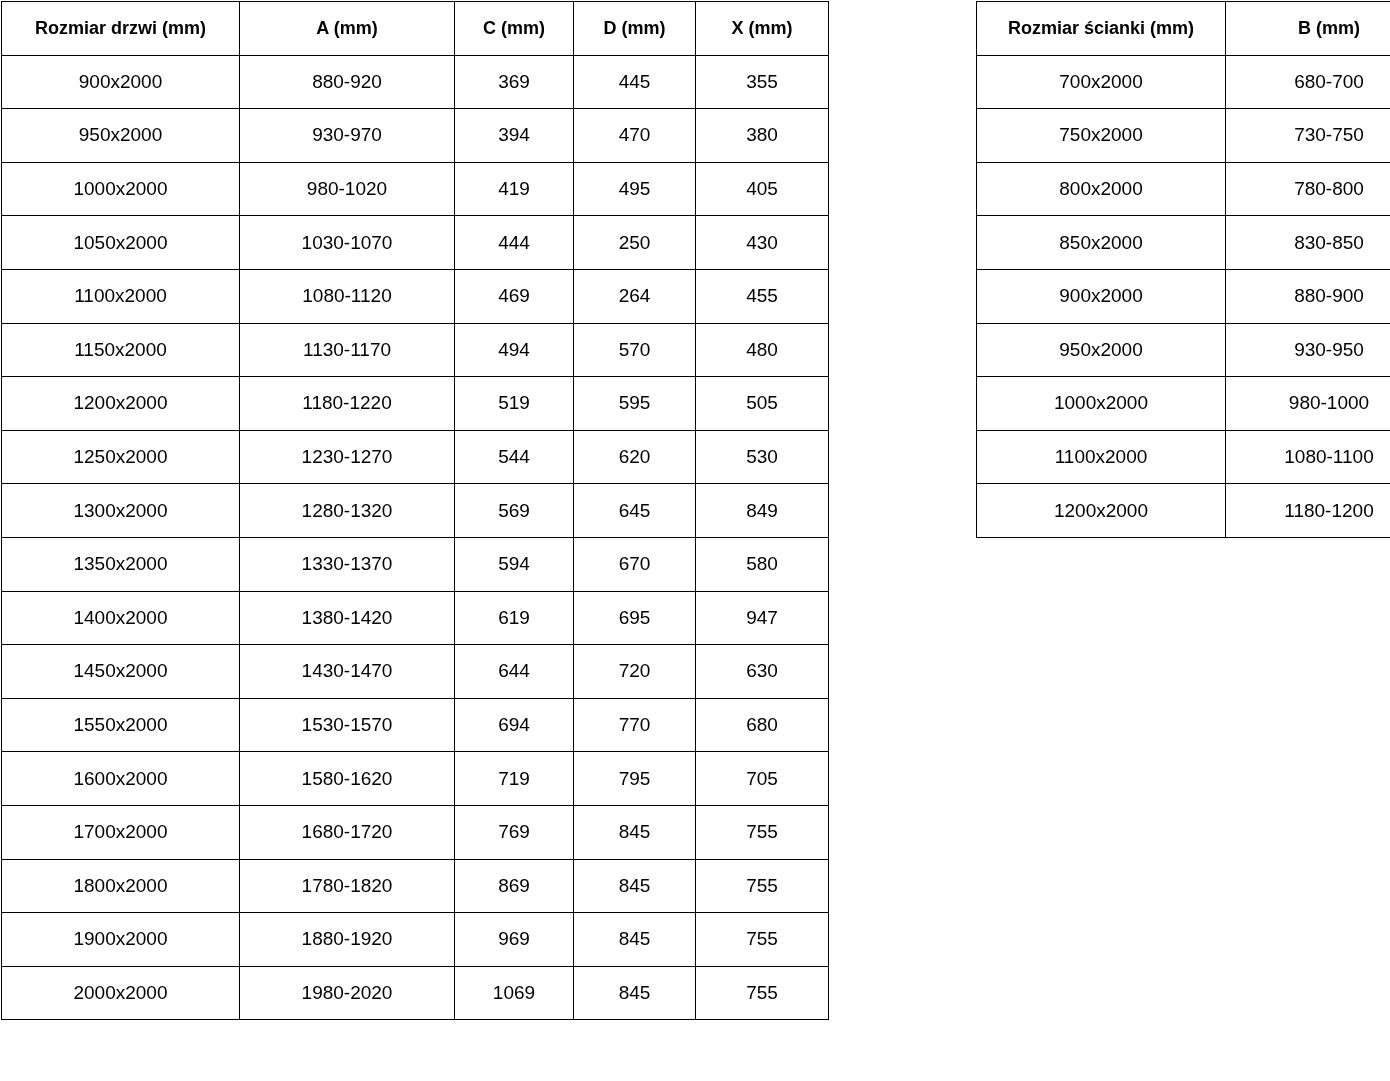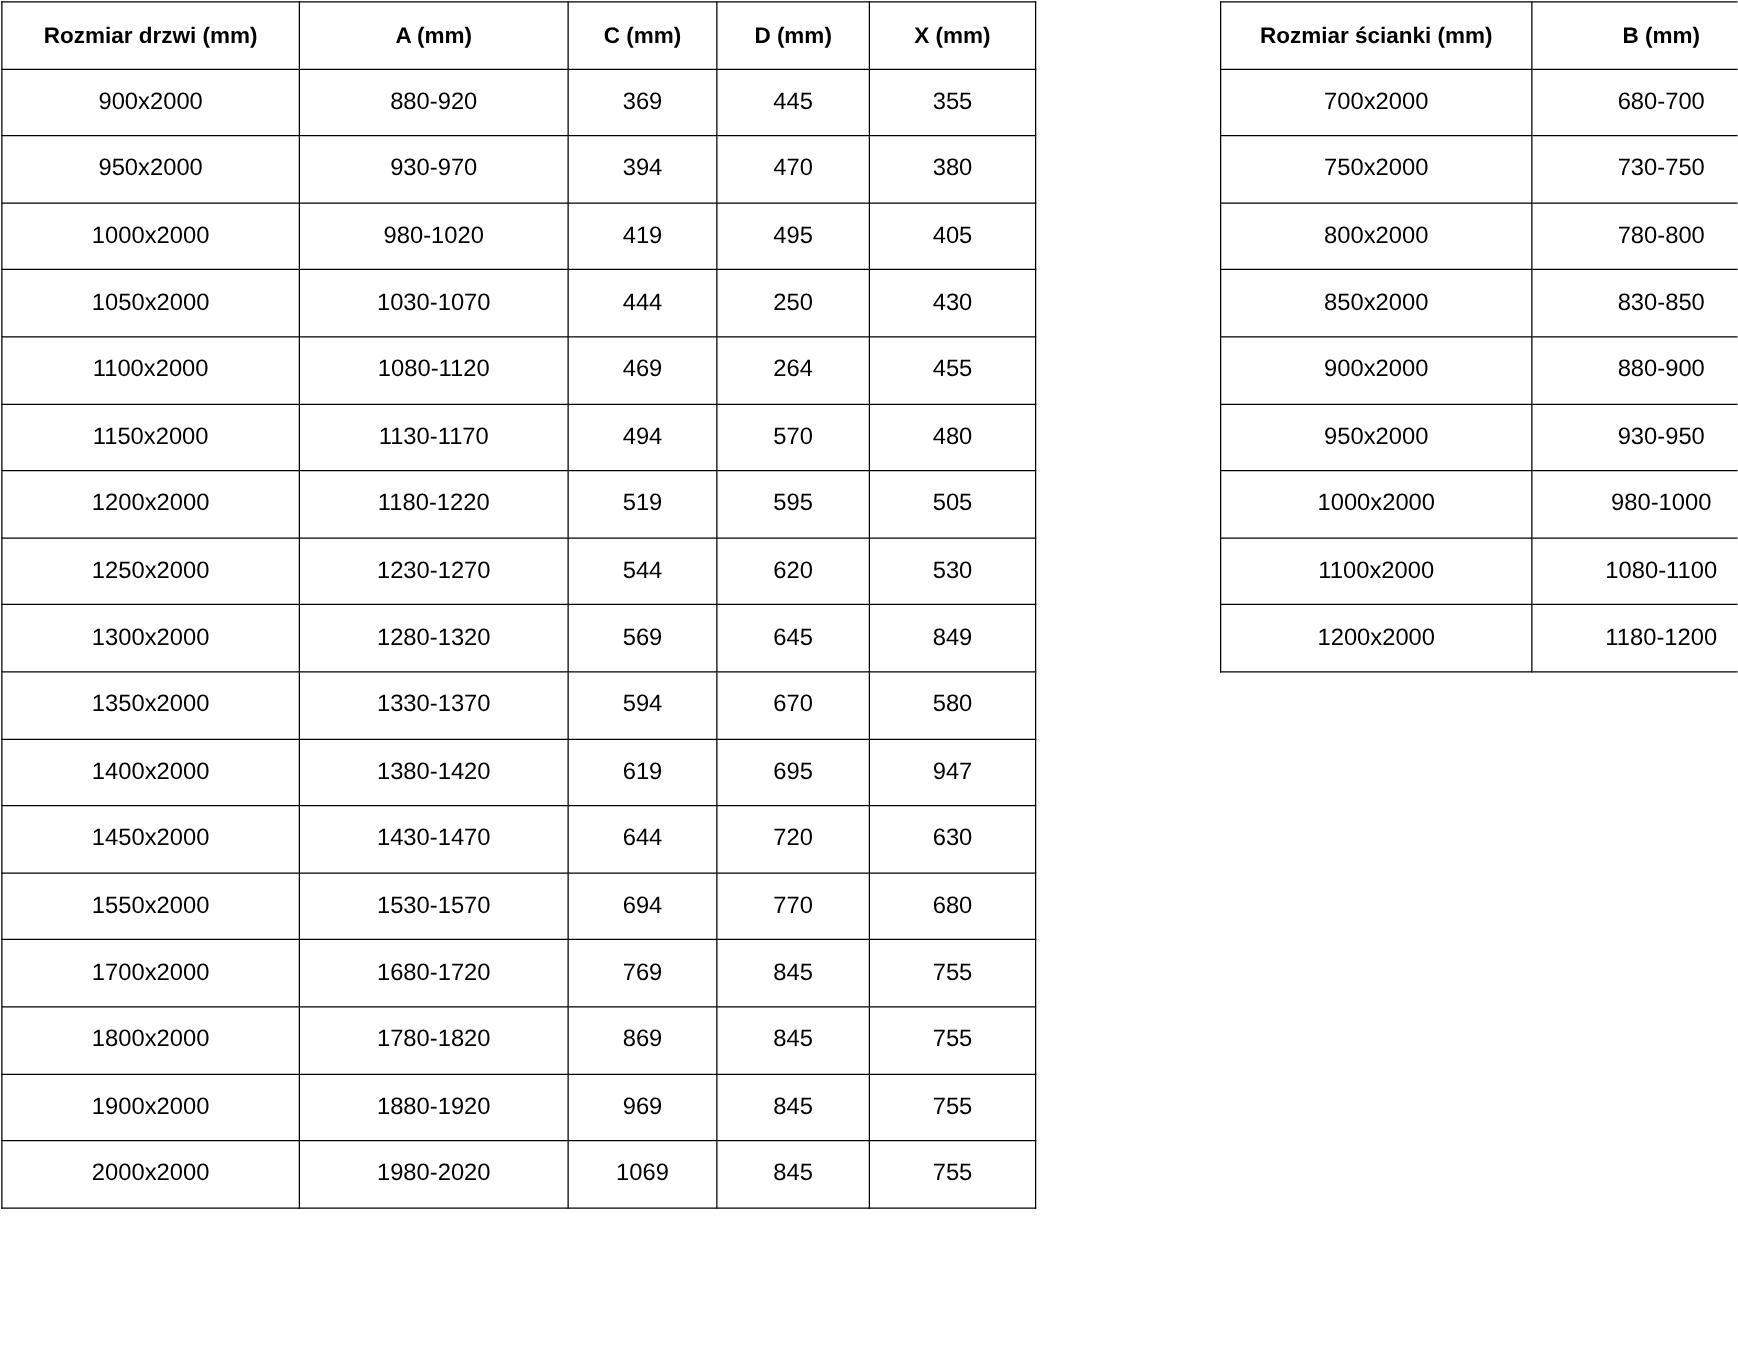--- a/index.html
+++ b/index.html
@@ -170,20 +170,27 @@
         <td>630</td>
       </tr>
       <tr>
         <td>1550x2000</td>
         <td>1530-1570</td>
         <td>694</td>
         <td>770</td>
         <td>680</td>
       </tr>
       <tr>
+        <td>1600x2000</td>
+        <td>1580-1620</td>
+        <td>719</td>
+        <td>795</td>
+        <td>705</td>
+      </tr>
+      <tr>
         <td>1700x2000</td>
         <td>1680-1720</td>
         <td>769</td>
         <td>845</td>
         <td>755</td>
       </tr>
       <tr>
         <td>1800x2000</td>
         <td>1780-1820</td>
         <td>869</td>

